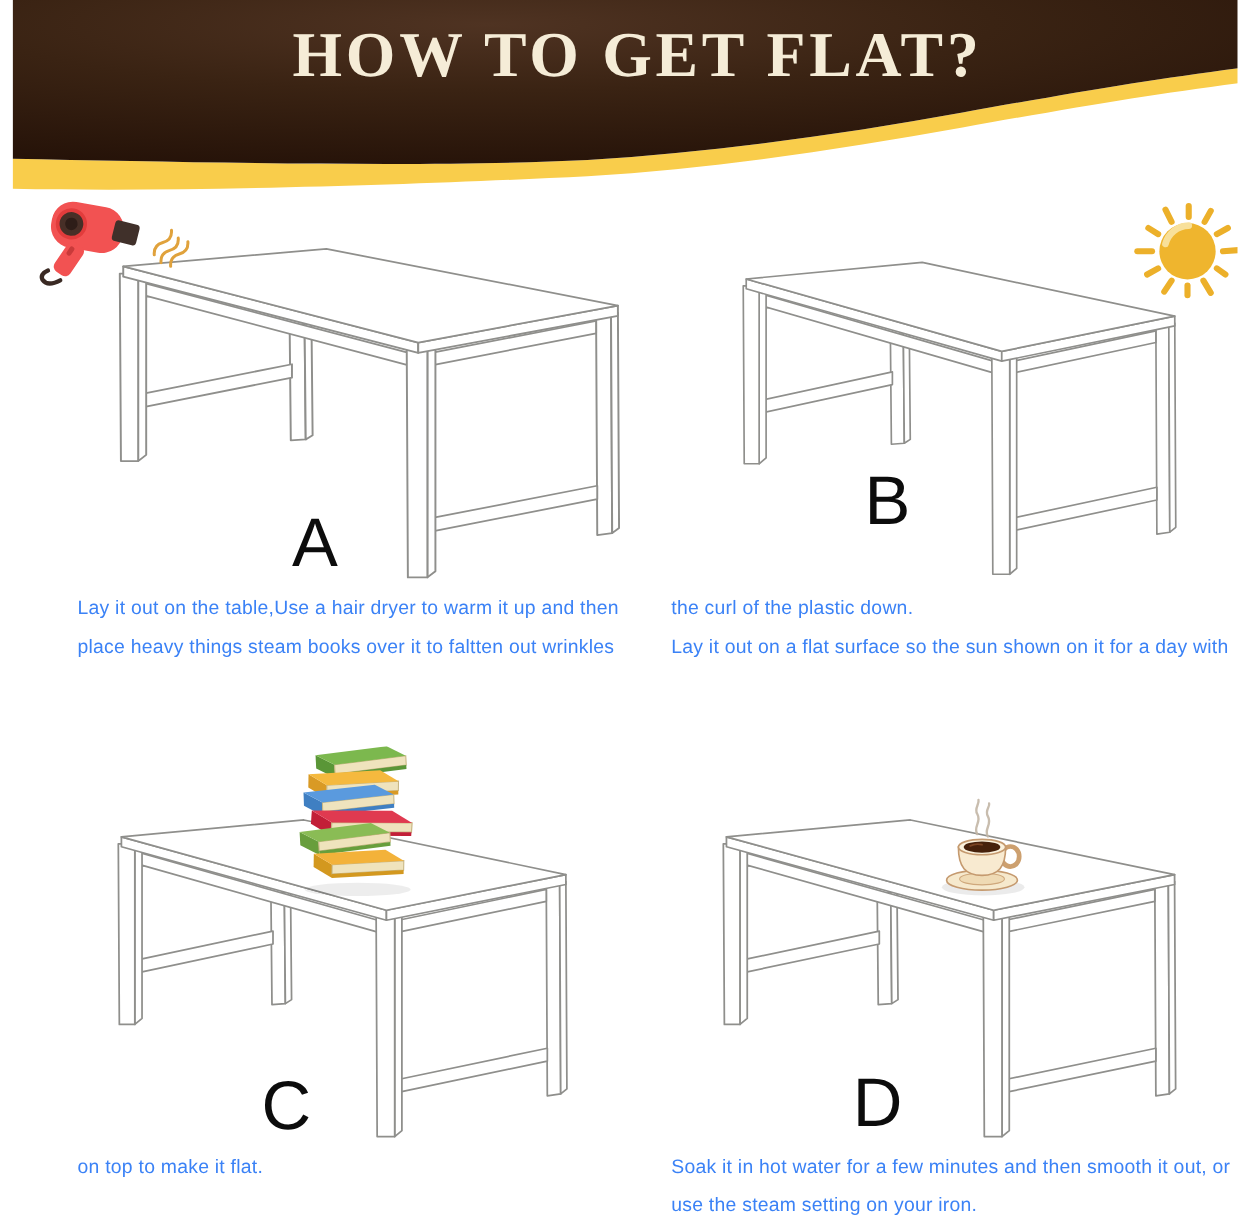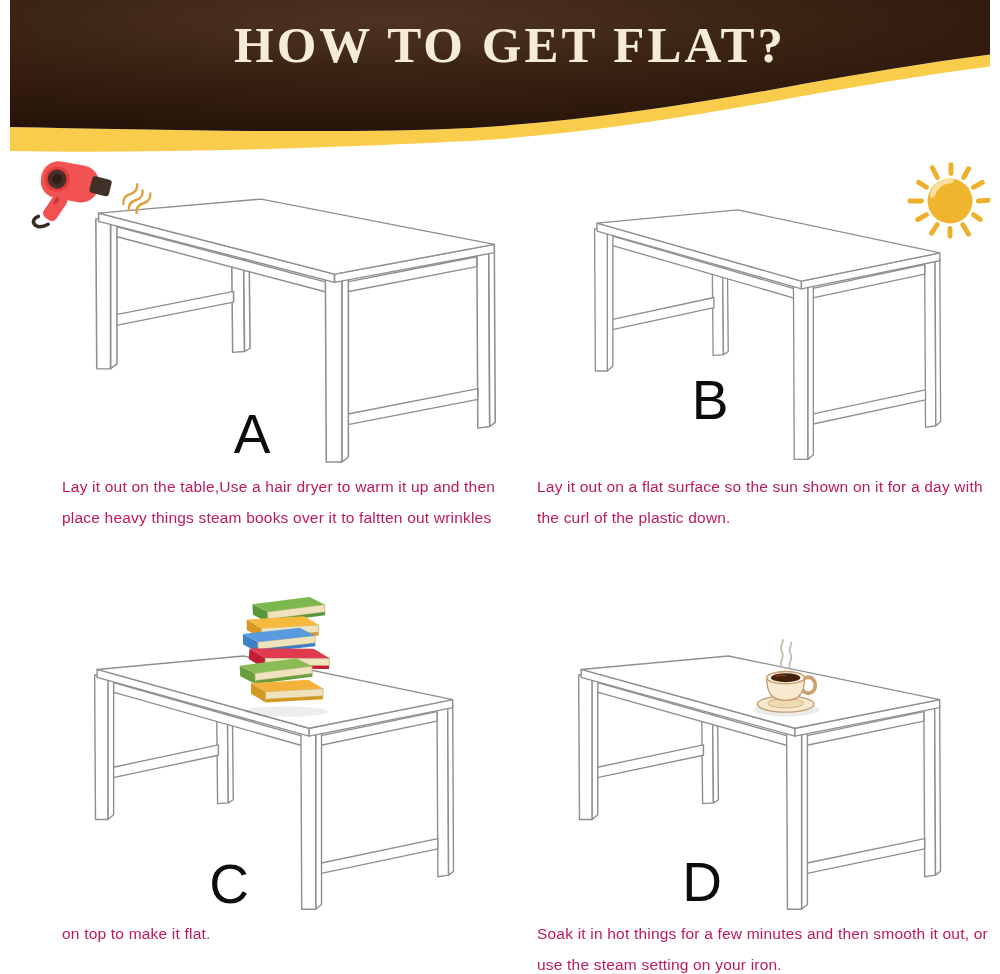--- a/index.html
+++ b/index.html
@@ -15,21 +15,21 @@
     font-family:"Liberation Serif", serif;font-weight:700;
     font-size:51px;letter-spacing:3px;color:#f5ecd7;
   }
   
   .table-svg{position:absolute;}
   .method-letter{
     position:absolute;width:60px;text-align:center;
     font-size:55px;font-weight:400;color:#0c0c0c;line-height:1;
   }
   .caption{
-    position:absolute;color:#be185d;font-size:15.5px;
+    position:absolute;color:#3b82f6;font-size:15.5px;
     letter-spacing:0.2px;line-height:31px;
   }
   .caption div{white-space:nowrap;}
   .icon-svg{position:absolute;}
   .hidden-defs{position:absolute;width:0;height:0;overflow:hidden;}
 </style>
 </head>
 <body>
 
 <div id="page">
@@ -131,22 +131,22 @@
         <line x1="26" y1="33" x2="18" y2="28"></line>
         <line x1="37" y1="23" x2="32" y2="13"></line>
         <line x1="51" y1="19" x2="51" y2="10"></line>
         <line x1="64" y1="23" x2="69" y2="14"></line>
         <line x1="74" y1="33" x2="83" y2="28"></line>
       </g>
     </svg>
 
     <div class="method-letter" style="left:670px;top:373px;">B</div>
     <div class="caption" style="left:527px;top:471px;">
+      <div>the curl of the plastic down.</div>
       <div>Lay it out on a flat surface so the sun shown on it for a day with</div>
-      <div>the curl of the plastic down.</div>
     </div>
   </div>
 
   <div>
     <svg class="table-svg" style="left:83px;top:652px;" width="363" height="266" viewBox="0 0 440 335" preserveAspectRatio="none">
       <use href="#desk"></use>
     </svg>
 
     <svg class="icon-svg" style="left:221px;top:597px;" width="106" height="121" viewBox="0 0 100 114">
       <ellipse cx="52" cy="108" rx="40" ry="5" fill="rgba(0,0,0,0.07)"></ellipse>
@@ -215,18 +215,18 @@
       <ellipse cx="48" cy="42" rx="15.5" ry="4.8" fill="#46210b"></ellipse>
       <path d="M38,41 q5,-2.5 10,-1" stroke="#7a4322" stroke-width="1.5" fill="none" stroke-linecap="round"></path>
       <g stroke="#c3b6a6" stroke-width="2" fill="none" stroke-linecap="round" opacity="0.9">
         <path d="M44,31 C40,25 48,21 44,14 C41,9 46,6 45,2"></path>
         <path d="M53,33 C49,27 57,23 53,16 C50,11 55,8 54,5"></path>
       </g>
     </svg>
 
     <div class="method-letter" style="left:662px;top:855px;">D</div>
     <div class="caption" style="left:527px;top:918px;">
-      <div>Soak it in hot things for a few minutes and then smooth it out, or</div>
+      <div>Soak it in hot water for a few minutes and then smooth it out, or</div>
       <div>use the steam setting on your iron.</div>
     </div>
   </div>
 
 </div>
 
 </body></html>

